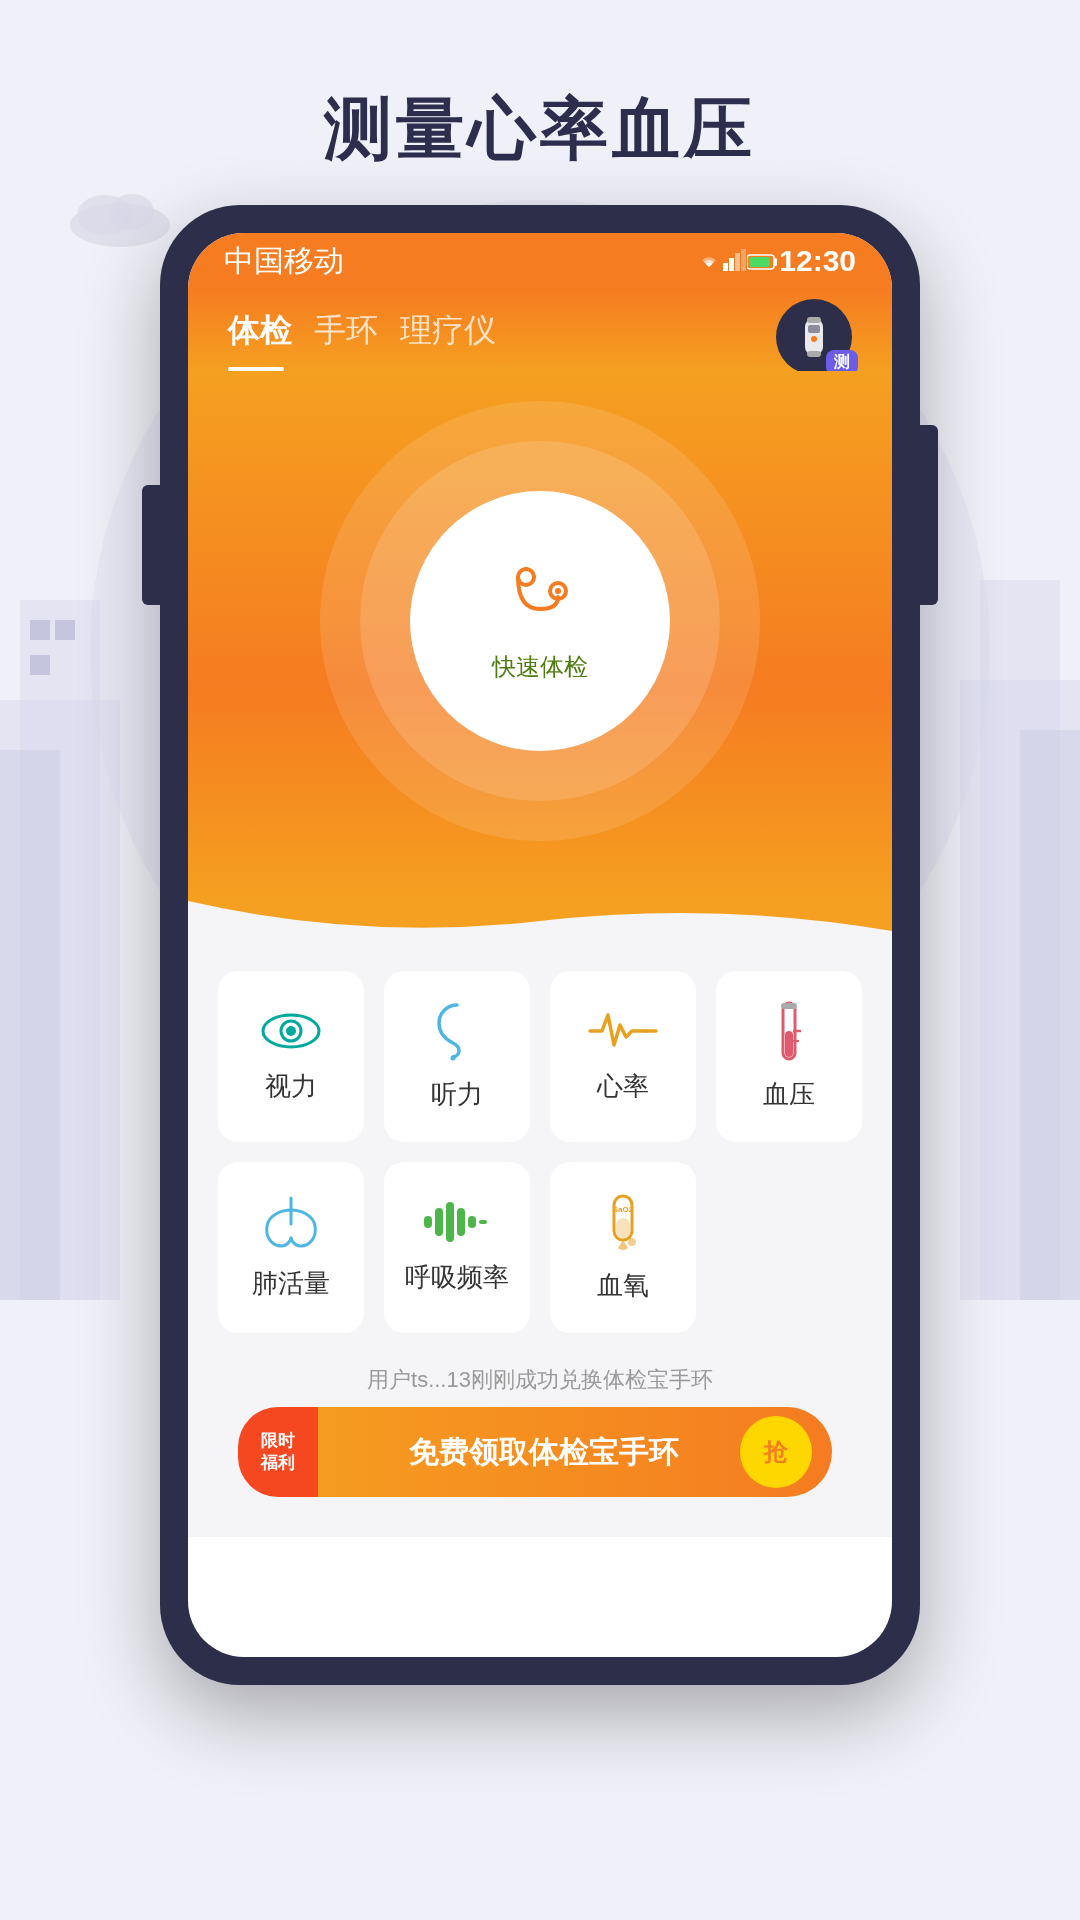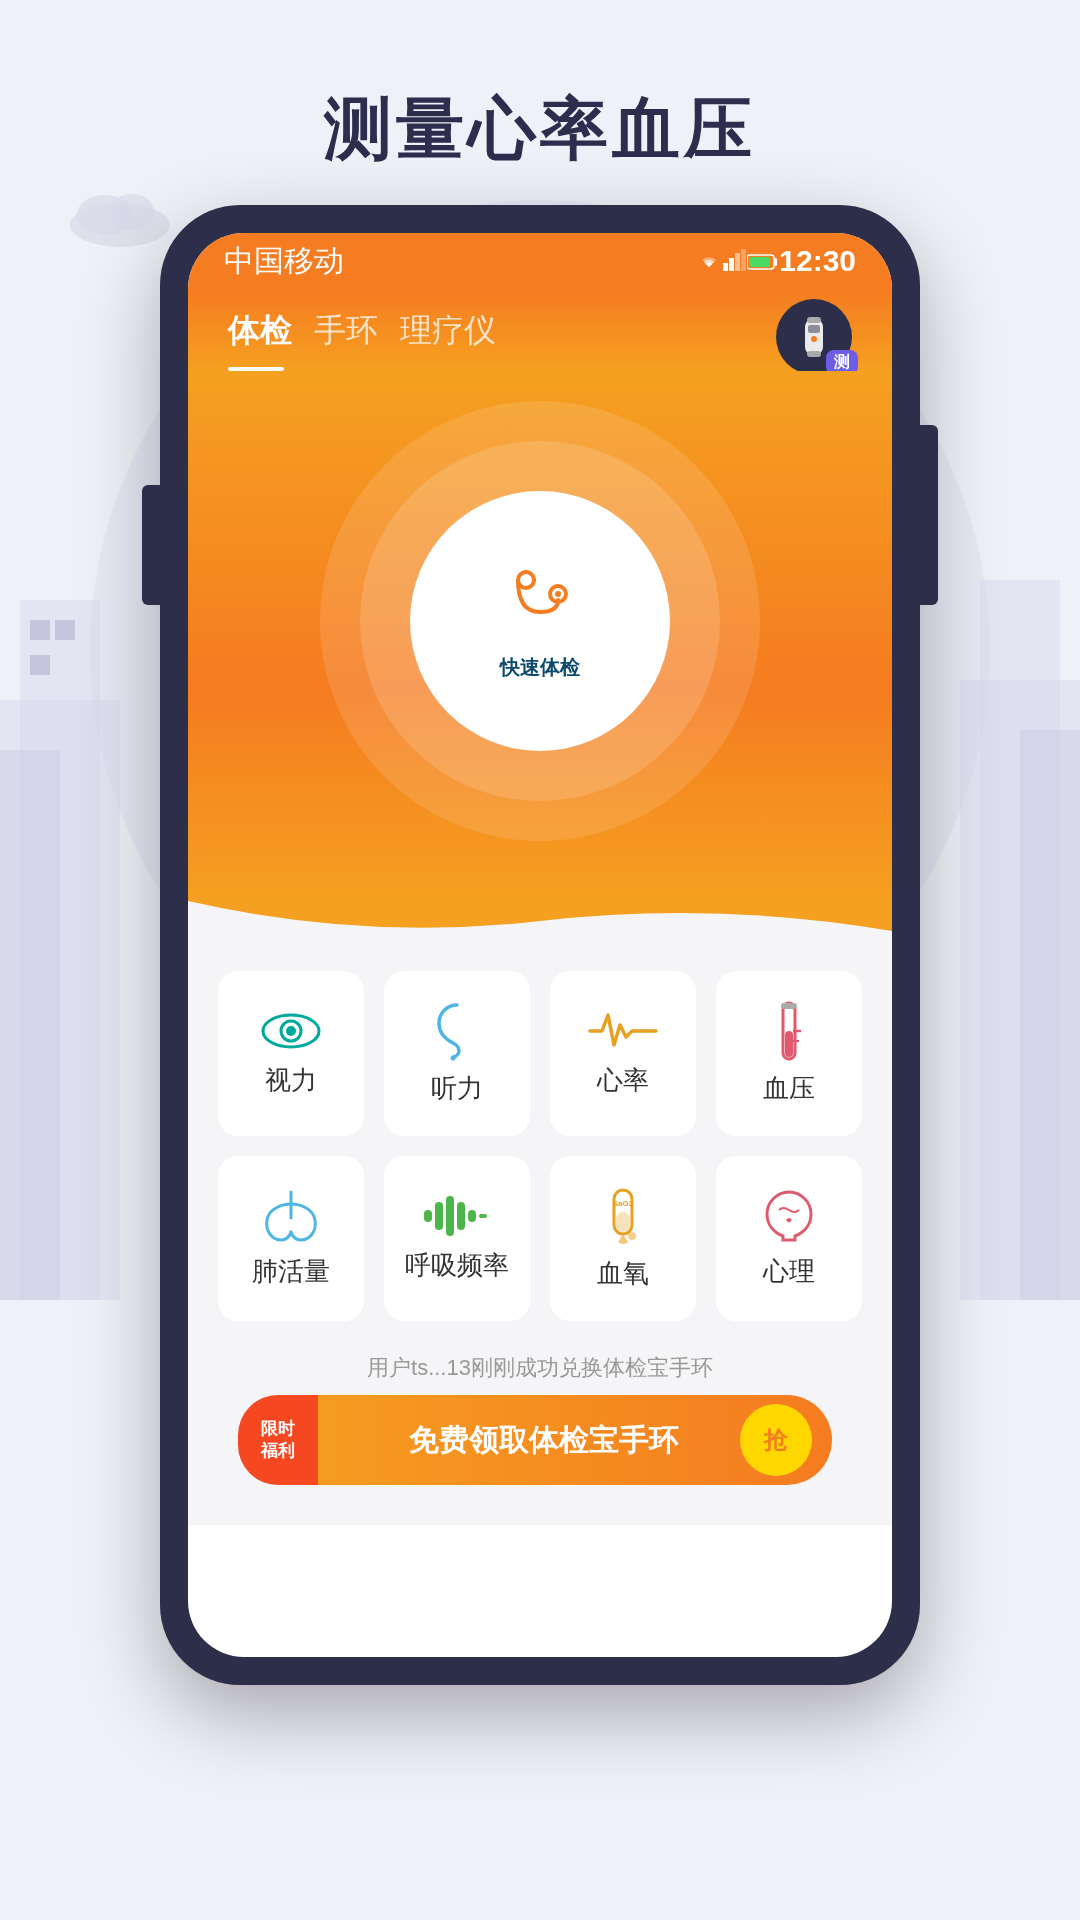--- a/index.html
+++ b/index.html
@@ -176,23 +176,23 @@
       border-radius: 50%;
       background: white;
       display: flex;
       flex-direction: column;
       align-items: center;
       justify-content: center;
       gap: 12px;
       cursor: pointer;
     }
     .quick-check-label {
-      font-size: 20px;
-      font-weight: 700;
-      color: #0c4a6e;
+      font-size: 24px;
+      font-weight: 400;
+      color: #4d7c0f;
     }
 
     
     .grid-area {
       background: #f5f5f8;
       padding: 20px 30px;
       flex: 1;
     }
     .grid {
       display: grid;
@@ -201,21 +201,21 @@
     }
     .grid-item {
       background: white;
       border-radius: 20px;
       display: flex;
       flex-direction: column;
       align-items: center;
       justify-content: center;
       padding: 30px 10px;
       cursor: pointer;
-      gap: 6px;
+      gap: 12px;
     }
     .grid-label {
       font-size: 26px;
       color: #333;
       font-weight: 500;
     }
 
     
     .notification-bar {
       background: #f5f5f8;
@@ -504,32 +504,20 @@
                 <path d="M25 48 L20 56 Q25 60 30 56 Z" fill="#e8a020" opacity="0.6"></path>
 
                 <text x="25" y="20" text-anchor="middle" font-size="8" fill="#e8a020" font-weight="bold">SaO2</text>
 
                 <circle cx="34" cy="50" r="4" fill="#e8a020" opacity="0.5"></circle>
               </svg>
             </span>
             <span class="grid-label">血氧</span>
           </div>
 
-          <div class="grid-item">
-            <span>
-              <svg width="52" height="56" viewBox="0 0 52 56" fill="none">
-                <path d="M26 4 C14 4 4 14 4 26 C4 36 10 44 20 48 L20 52 L32 52 L32 48 C42 44 48 36 48 26 C48 14 38 4 26 4Z" stroke="#e05a6e" stroke-width="3" fill="none"></path>
-
-                <path d="M16 22 Q20 18 26 22 Q32 26 36 22" stroke="#e05a6e" stroke-width="2" fill="none"></path>
-                <heart cx="26" cy="30" r="5"></heart>
-                <path d="M23 32 Q26 28 29 32 L26 35 Z" fill="#e05a6e"></path>
-              </svg>
-            </span>
-            <span class="grid-label">心理</span>
-          </div>
 
         </div>
       </div>
 
       <div class="notification-bar">
         <span>用户ts...13刚刚成功兑换体检宝手环</span>
       </div>
 
       <div style="background:#f5f5f8;padding:0 30px 20px;">
         <div class="promo-banner">

